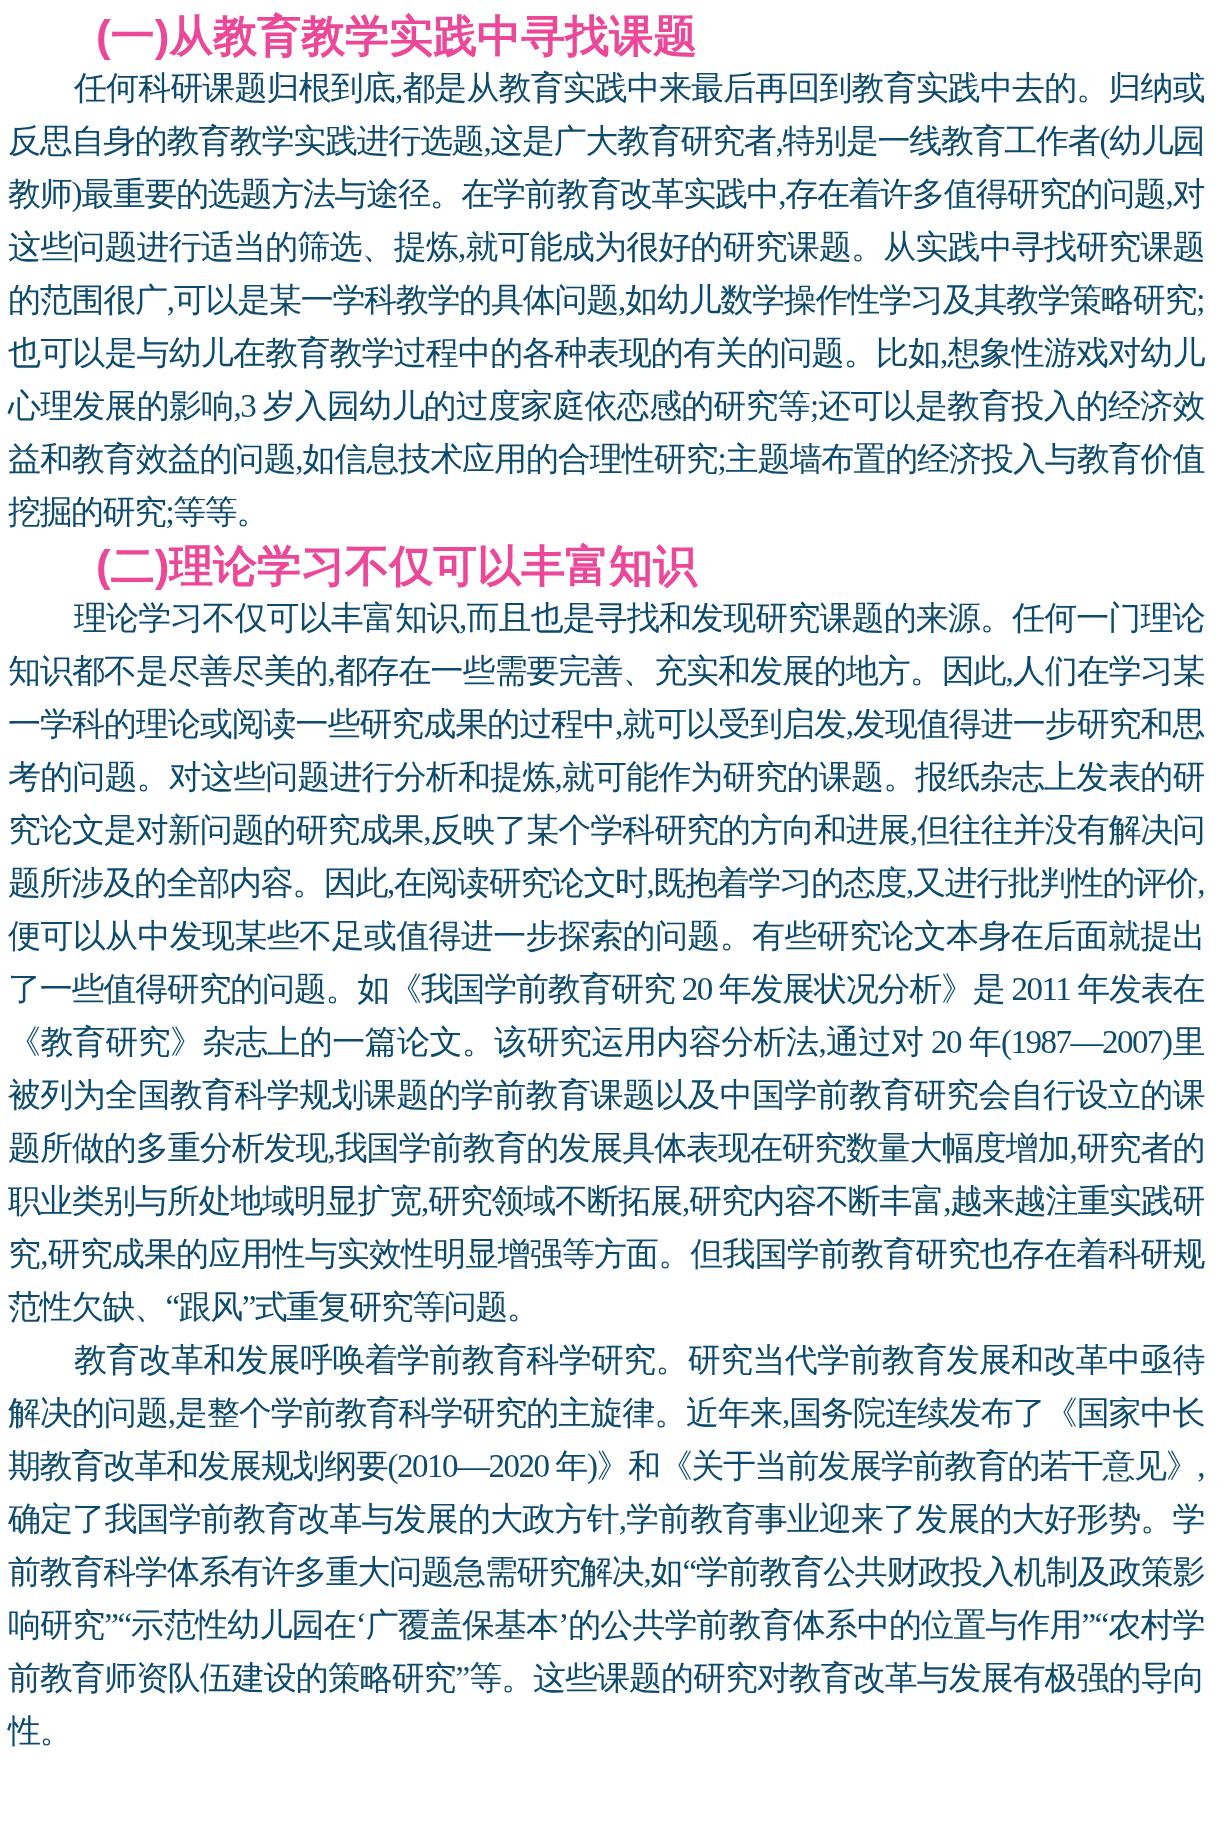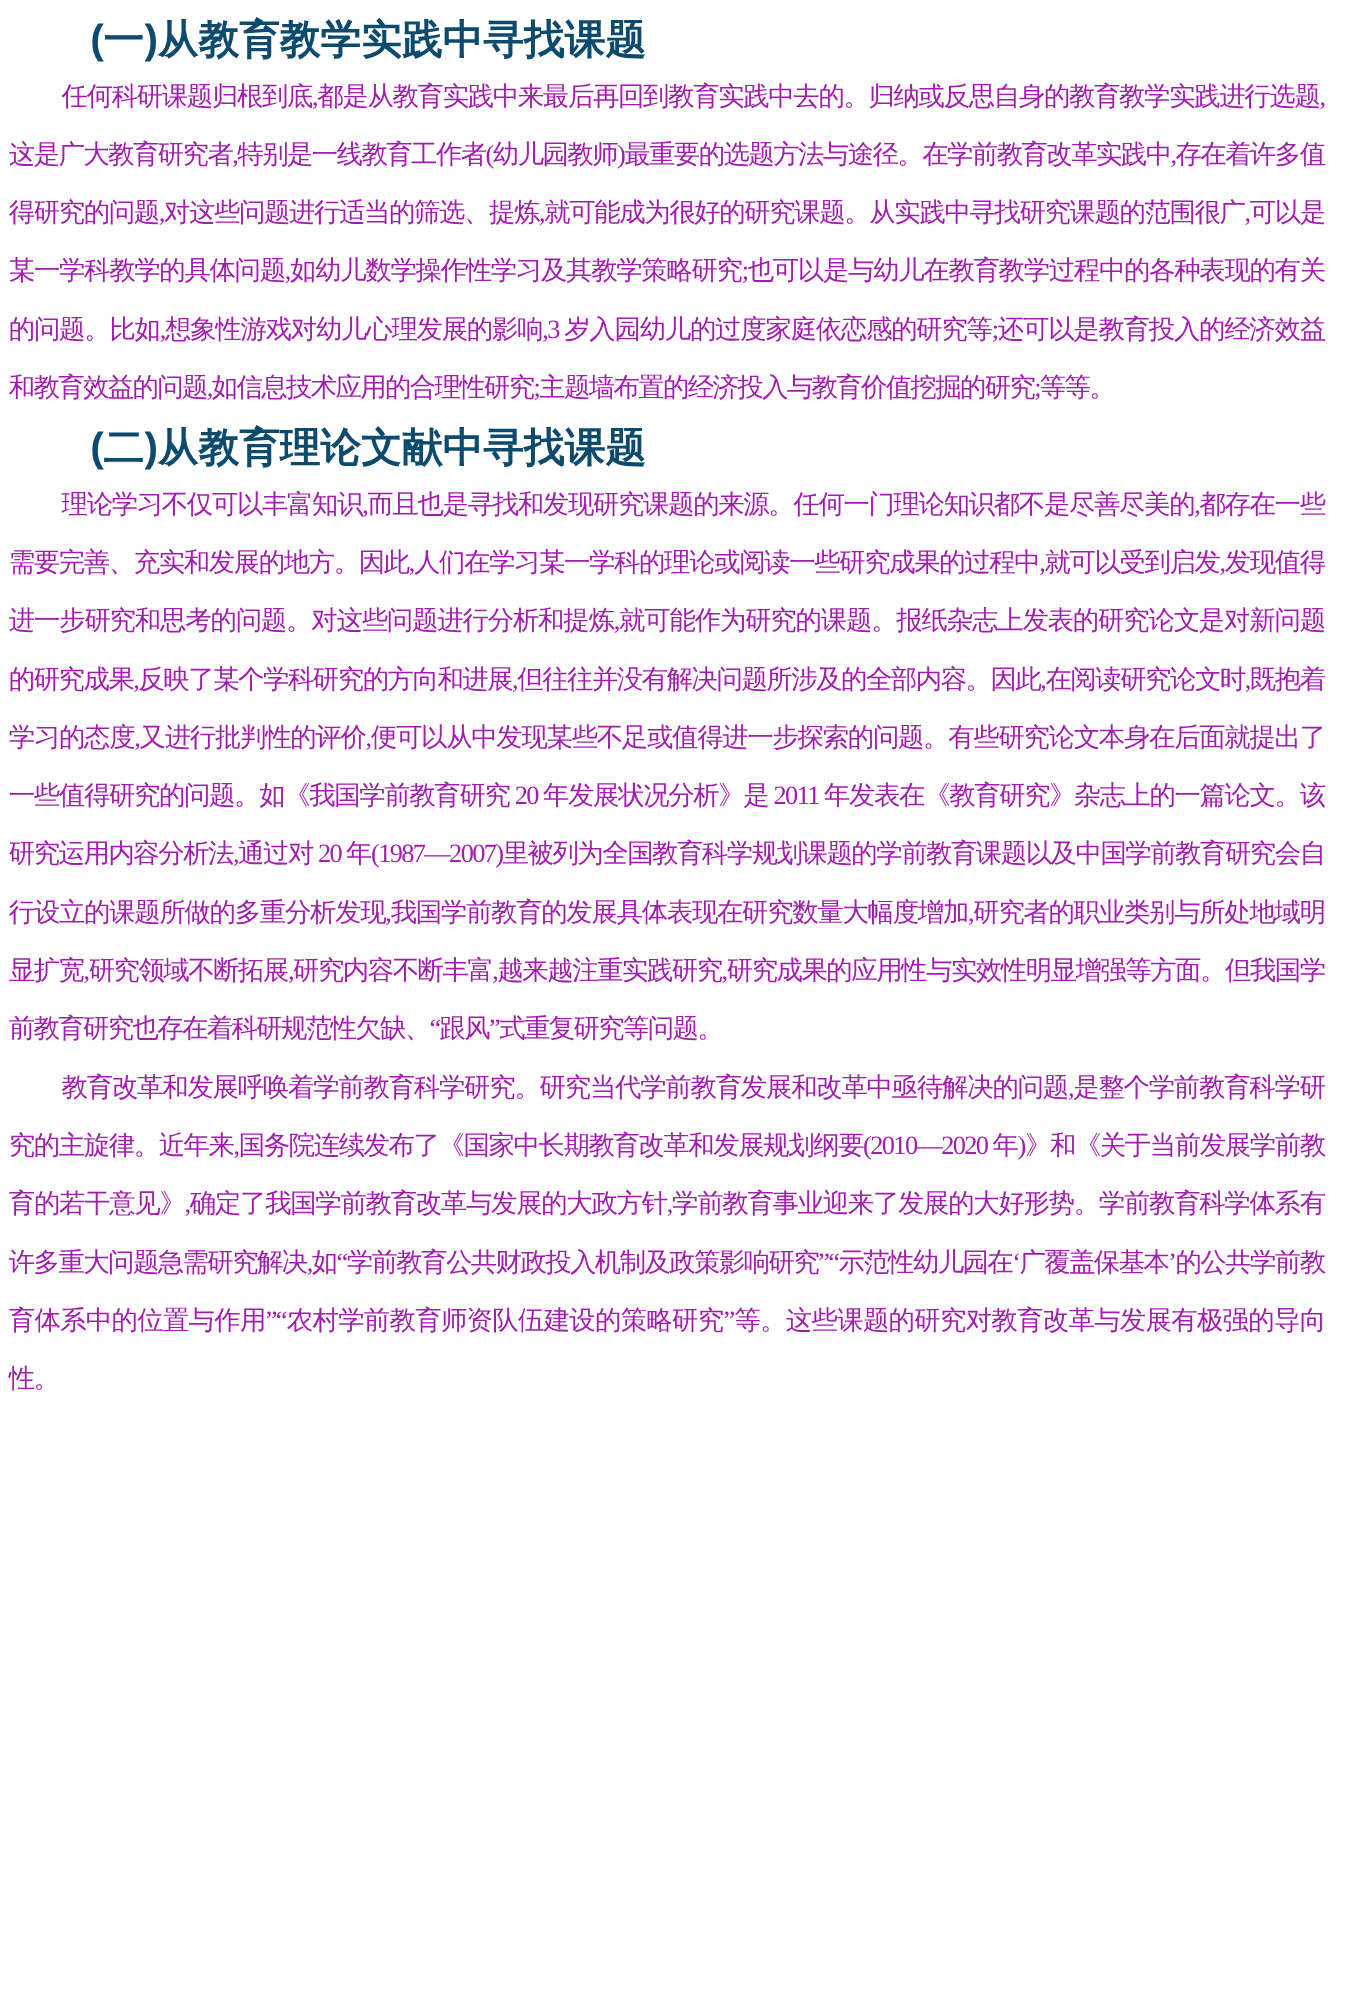--- a/index.html
+++ b/index.html
@@ -18,51 +18,51 @@
     box-sizing: border-box;
     width: 1226px;
     height: 1822px;
     padding: 9px 22px 8px 8px;
     background: #ffffff;
   }
   .section-heading {
     margin: 0;
     font-family: "Liberation Sans", sans-serif;
     font-weight: 700;
-    font-size: 37px;
+    font-size: 44px;
     line-height: 53px;
     letter-spacing: 0px;
     text-indent: 2em;
     text-align: left;
-    color: #0c4a6e;
+    color: #ec4899;
     white-space: nowrap;
   }
   .body-paragraph {
     margin: 0;
-    font-size: 24px;
+    font-size: 33px;
     line-height: 53px;
     letter-spacing: -1.5px;
     text-indent: 2em;
     text-align: justify;
     text-justify: inter-ideograph;
-    color: #a21caf;
+    color: #0c4a6e;
   }
 </style>
 </head>
 <body>
 
 <main class="page">
 
   <section>
     <h2 class="section-heading">(一)从教育教学实践中寻找课题</h2>
     <p class="body-paragraph">任何科研课题归根到底,都是从教育实践中来最后再回到教育实践中去的。归纳或反思自身的教育教学实践进行选题,这是广大教育研究者,特别是一线教育工作者(幼儿园教师)最重要的选题方法与途径。在学前教育改革实践中,存在着许多值得研究的问题,对这些问题进行适当的筛选、提炼,就可能成为很好的研究课题。从实践中寻找研究课题的范围很广,可以是某一学科教学的具体问题,如幼儿数学操作性学习及其教学策略研究;也可以是与幼儿在教育教学过程中的各种表现的有关的问题。比如,想象性游戏对幼儿心理发展的影响,3 岁入园幼儿的过度家庭依恋感的研究等;还可以是教育投入的经济效益和教育效益的问题,如信息技术应用的合理性研究;主题墙布置的经济投入与教育价值挖掘的研究;等等。</p>
   </section>
 
   <section>
-    <h2 class="section-heading">(二)从教育理论文献中寻找课题</h2>
+    <h2 class="section-heading">(二)理论学习不仅可以丰富知识</h2>
     <p class="body-paragraph">理论学习不仅可以丰富知识,而且也是寻找和发现研究课题的来源。任何一门理论知识都不是尽善尽美的,都存在一些需要完善、充实和发展的地方。因此,人们在学习某一学科的理论或阅读一些研究成果的过程中,就可以受到启发,发现值得进一步研究和思考的问题。对这些问题进行分析和提炼,就可能作为研究的课题。报纸杂志上发表的研究论文是对新问题的研究成果,反映了某个学科研究的方向和进展,但往往并没有解决问题所涉及的全部内容。因此,在阅读研究论文时,既抱着学习的态度,又进行批判性的评价,便可以从中发现某些不足或值得进一步探索的问题。有些研究论文本身在后面就提出了一些值得研究的问题。如《我国学前教育研究 20 年发展状况分析》是 2011 年发表在《教育研究》杂志上的一篇论文。该研究运用内容分析法,通过对 20 年(1987—2007)里被列为全国教育科学规划课题的学前教育课题以及中国学前教育研究会自行设立的课题所做的多重分析发现,我国学前教育的发展具体表现在研究数量大幅度增加,研究者的职业类别与所处地域明显扩宽,研究领域不断拓展,研究内容不断丰富,越来越注重实践研究,研究成果的应用性与实效性明显增强等方面。但我国学前教育研究也存在着科研规范性欠缺、“跟风”式重复研究等问题。</p>
   </section>
 
   <section>
     <p class="body-paragraph">教育改革和发展呼唤着学前教育科学研究。研究当代学前教育发展和改革中亟待解决的问题,是整个学前教育科学研究的主旋律。近年来,国务院连续发布了《国家中长期教育改革和发展规划纲要(2010—2020 年)》和《关于当前发展学前教育的若干意见》,确定了我国学前教育改革与发展的大政方针,学前教育事业迎来了发展的大好形势。学前教育科学体系有许多重大问题急需研究解决,如“学前教育公共财政投入机制及政策影响研究”“示范性幼儿园在‘广覆盖保基本’的公共学前教育体系中的位置与作用”“农村学前教育师资队伍建设的策略研究”等。这些课题的研究对教育改革与发展有极强的导向性。</p>
   </section>
 
 </main>
 
 </body></html>

